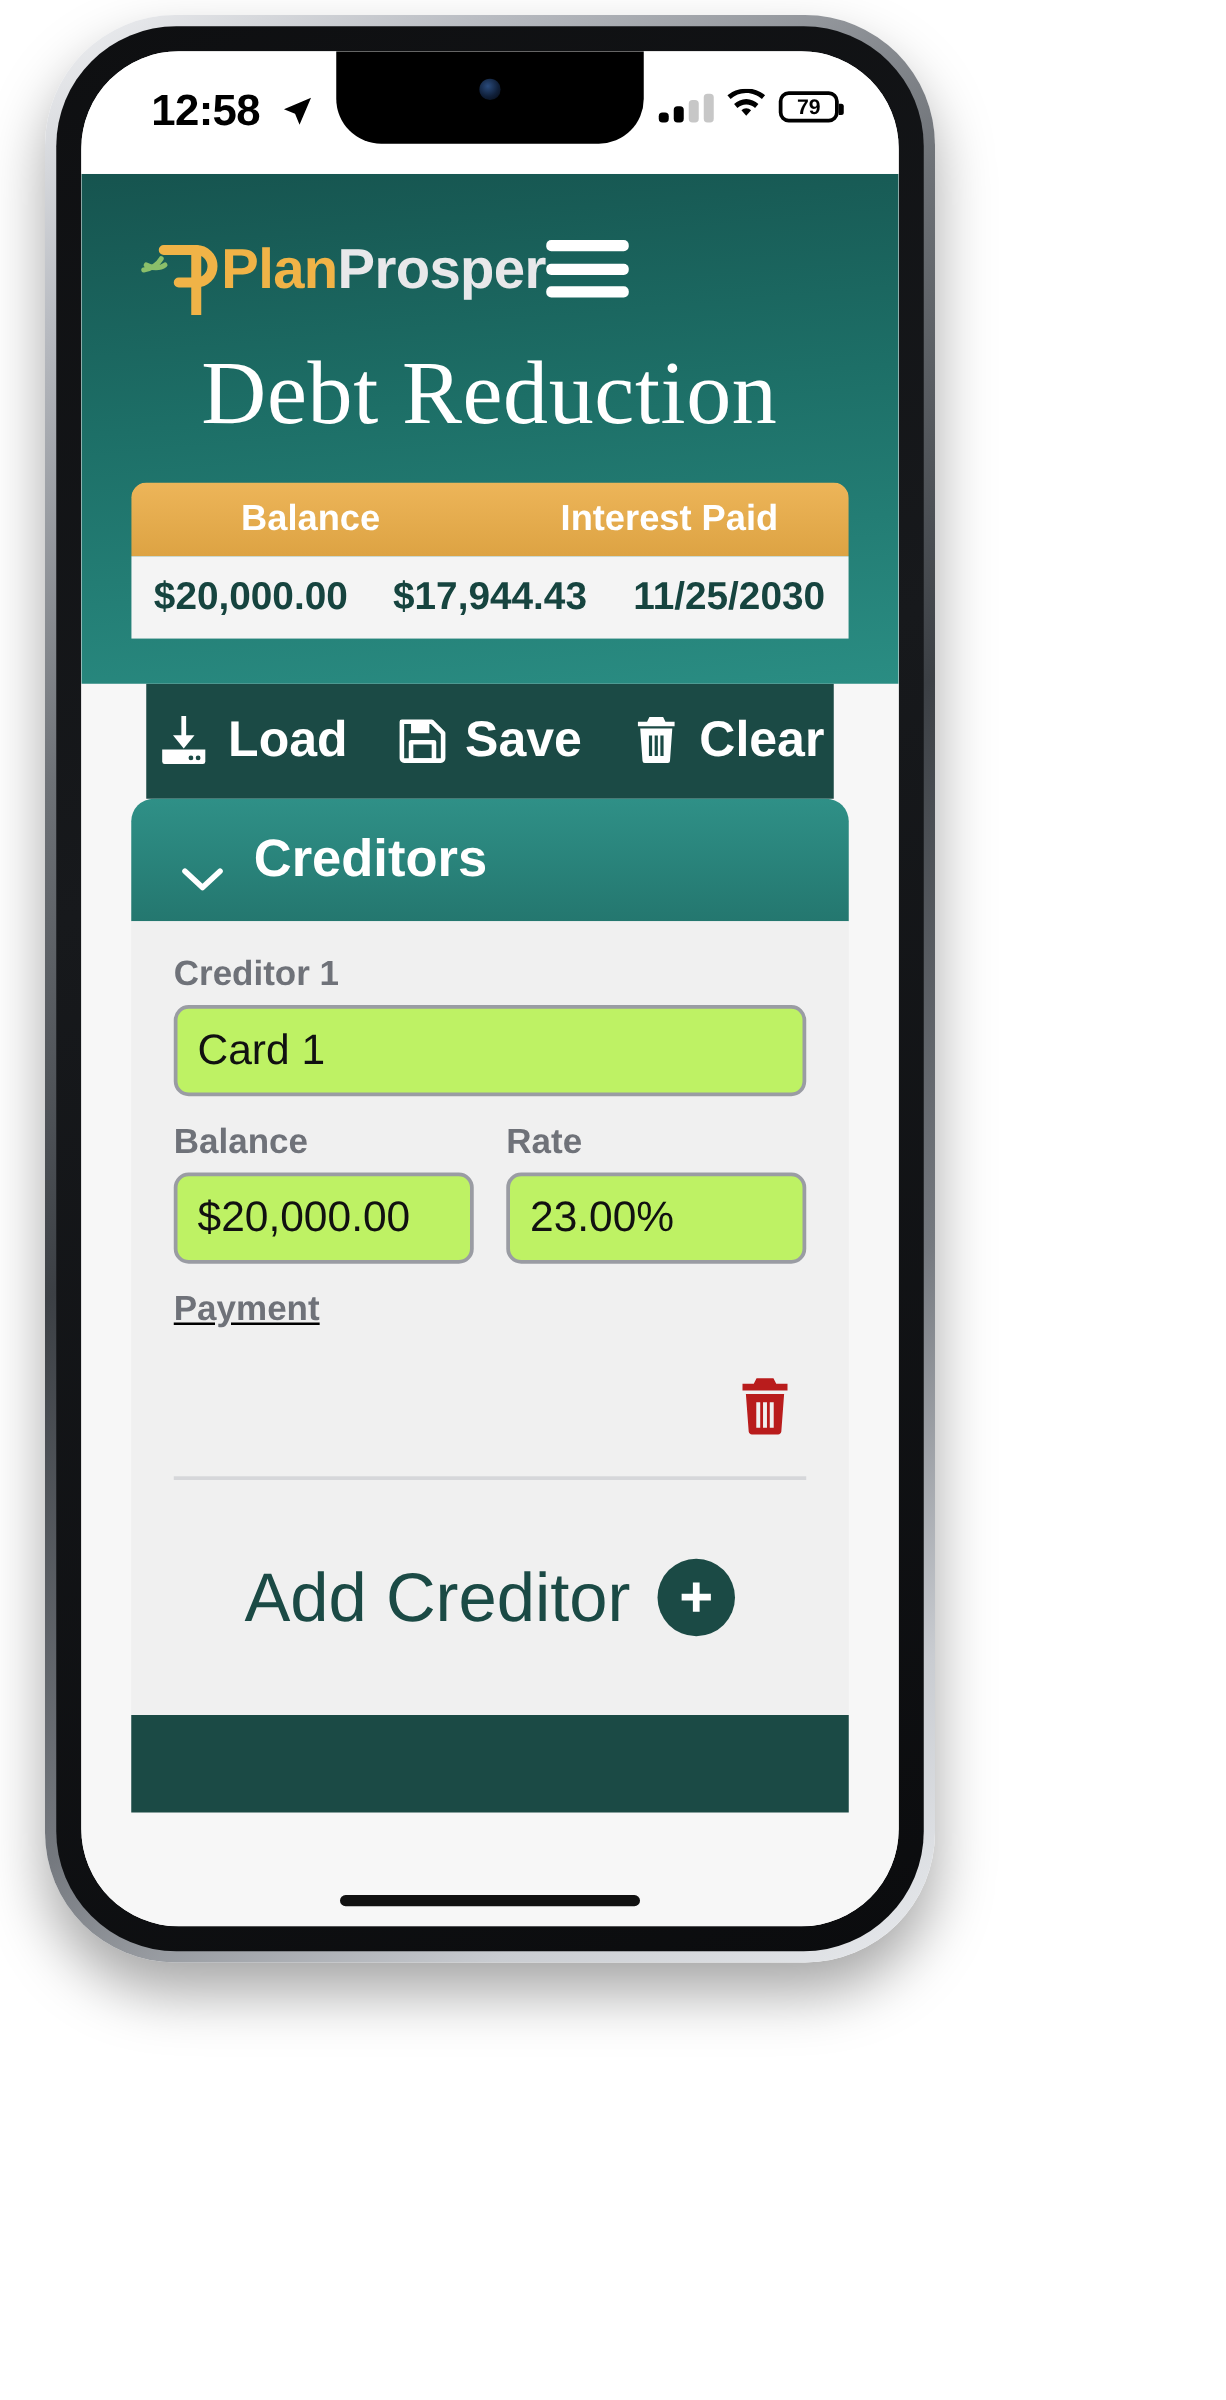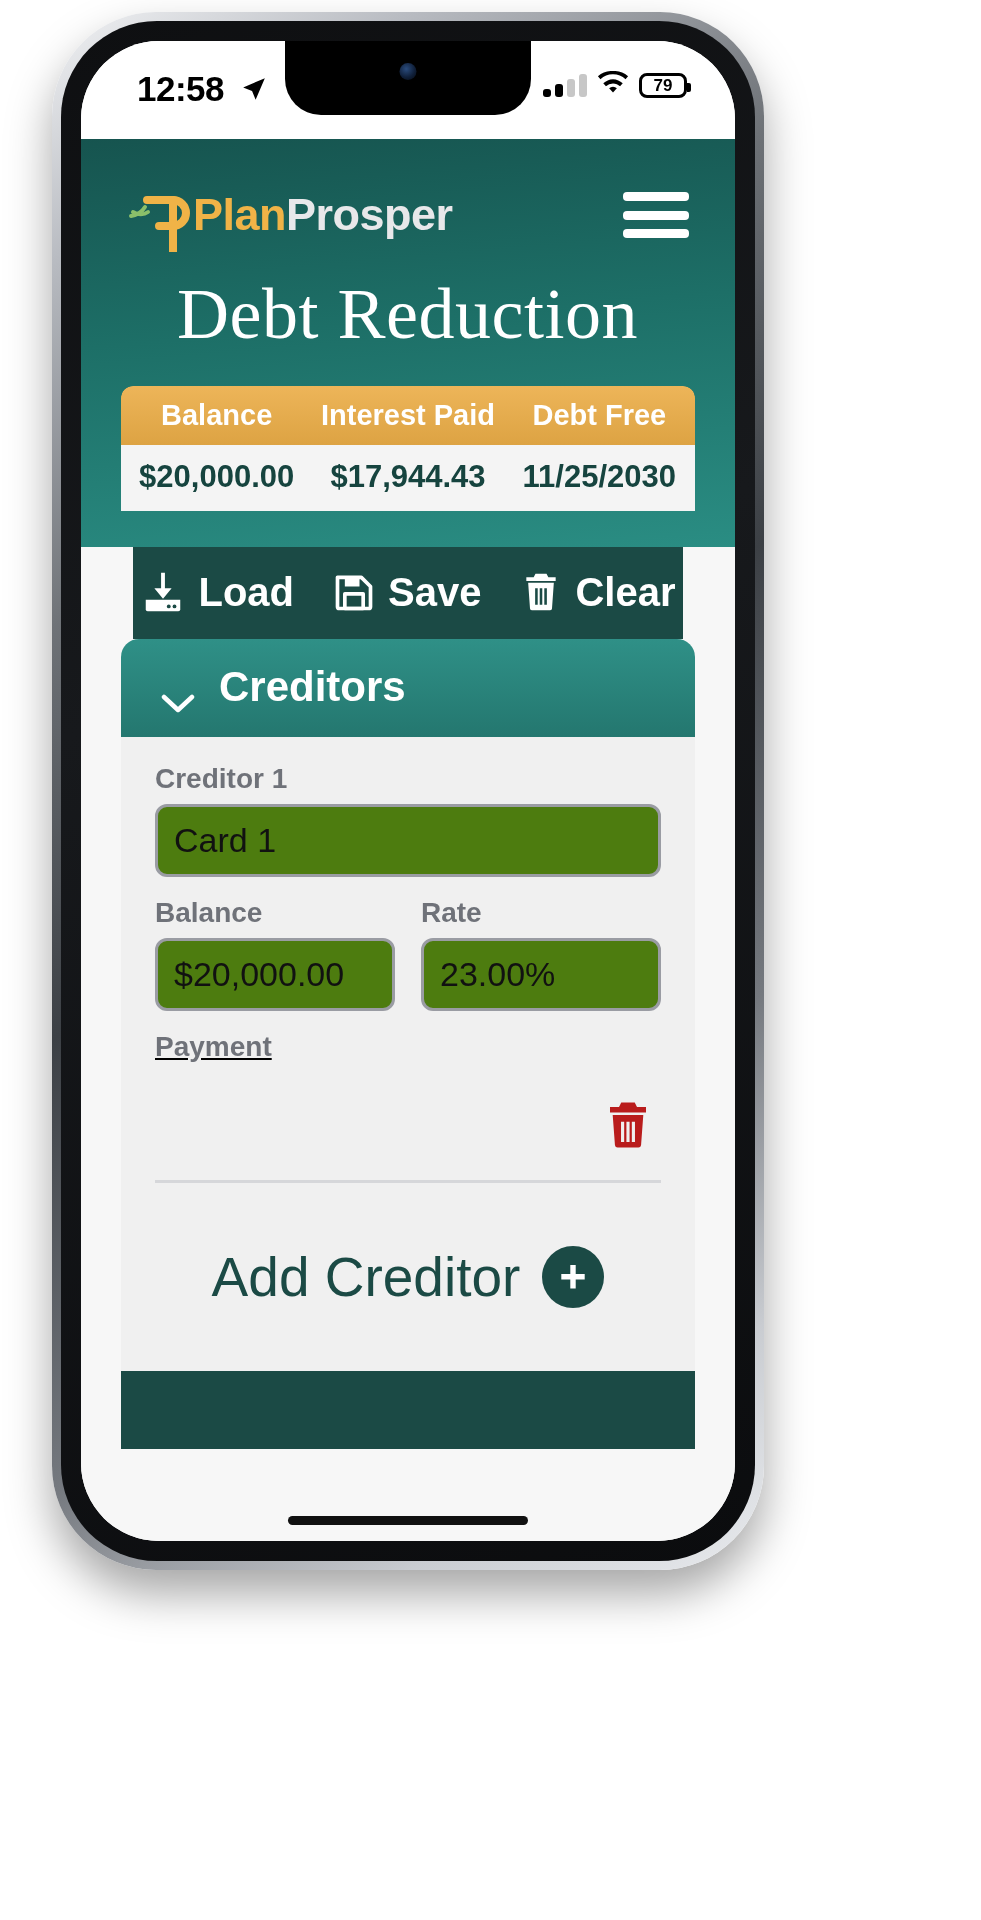--- a/index.html
+++ b/index.html
@@ -20,21 +20,21 @@
   .phone-shadow {
     position: absolute;
     left: 96px; top: 1470px;
     width: 620px; height: 60px;
     background: radial-gradient(ellipse at center, rgba(0,0,0,0.30) 0%, rgba(0,0,0,0.0) 70%);
     filter: blur(10px);
   }
 
   .phone-outer {
     position: absolute;
-    left: 52px; top: 12px;
+    left: 36px; top: 12px;
     width: 712px; height: 1558px;
     border-radius: 104px;
     background: linear-gradient(145deg,#f2f3f5 0%,#b9bcc2 12%,#6e7277 30%,#3c4045 50%,#75797f 72%,#c9ccd1 88%,#e9ebee 100%);
     box-shadow: 0 24px 46px rgba(0,0,0,0.35);
   }
   .phone-mid {
     position: absolute;
     left: 9px; top: 9px; right: 9px; bottom: 9px;
     border-radius: 96px;
     background: linear-gradient(160deg,#0e0f11 0%,#17191c 40%,#0b0c0e 100%);
@@ -131,21 +131,21 @@
     overflow: hidden;
   }
 
   .app-header {
     background: linear-gradient(175deg,#16544f 0%,#1d6f67 45%,#2a8d83 100%);
     padding: 28px 0 0 0;
     position: relative;
   }
 
   .brandbar {
-    display: flex; align-items: center; justify-content: space-between;
+    display: flex; align-items: center; justify-content: flex-start;
     padding: 0 46px;
     height: 96px;
   }
   .logo { display: flex; align-items: center; }
   .logo-mark { position: relative; width: 72px; height: 74px; }
   .logo-text {
     font-size: 45px; font-weight: 600; color: #e8e8ea; letter-spacing: -0.5px;
     margin-left: -6px;
   }
   .logo-text .amber { color: #f0b347; }
@@ -219,21 +219,21 @@
     padding: 26px 34px 8px;
   }
   .f-label {
     font-size: 28px; font-weight: 700; color: #6f7279;
     margin-bottom: 9px;
   }
   .f-input {
     width: 100%;
     border: 3px solid #9a9ca3;
     border-radius: 12px;
-    background: #4d7c0f;
+    background: #bef264;
     padding: 14px 16px;
     font-size: 34px; color: #111; font-weight: 400;
     font-family: "Liberation Sans", sans-serif;
     outline: none;
   }
   .f-row { display: flex; gap: 26px; margin-top: 20px; }
   .f-col { flex: 1; }
   .f-half { width: calc(50% - 13px); margin-top: 20px; text-decoration: underline; }
 
   .trash-row {
@@ -336,21 +336,20 @@
                   <span></span>
               </div>
             </div>
 
             <div class="page-title">Debt Reduction</div>
 
             <div class="stats">
               <div class="stats-head">
                 <div>Balance</div>
                 <div>Interest Paid</div>
-                <div>Debt Free</div>
               </div>
               <div class="stats-body">
                 <div>$20,000.00</div>
                 <div>$17,944.43</div>
                 <div>11/25/2030</div>
               </div>
             </div>
 
             <div class="header-pad"></div>
           </div>

